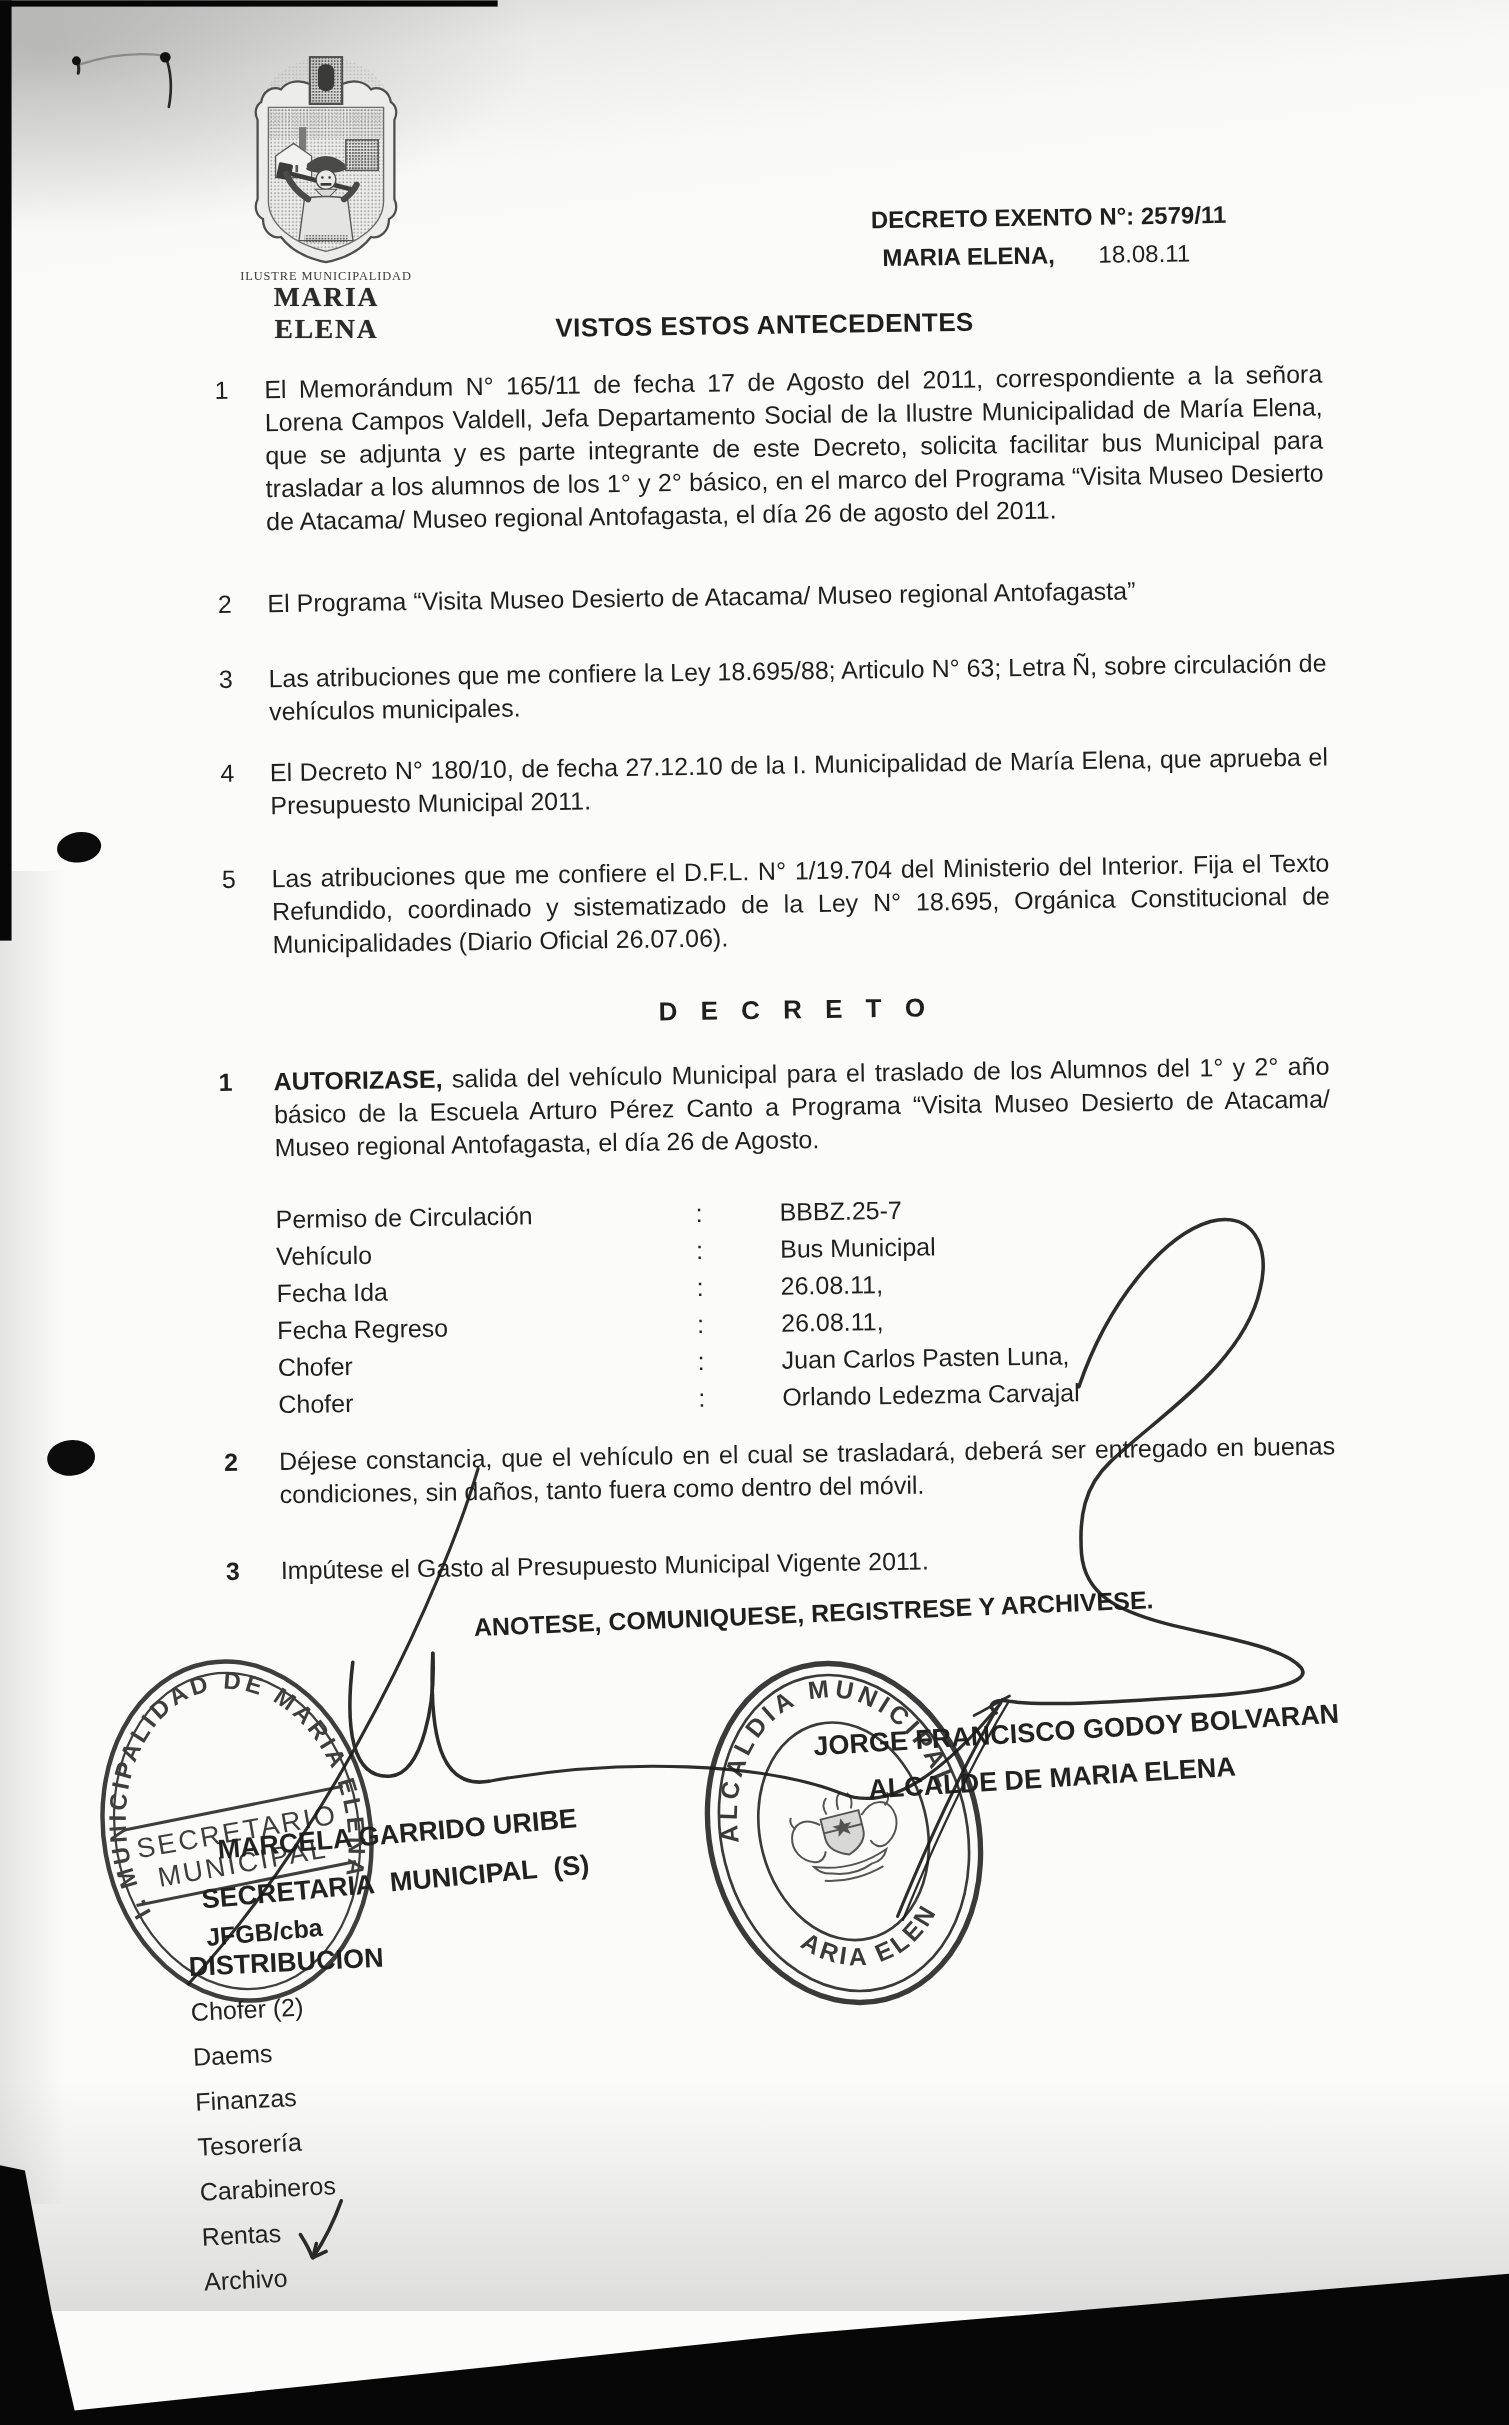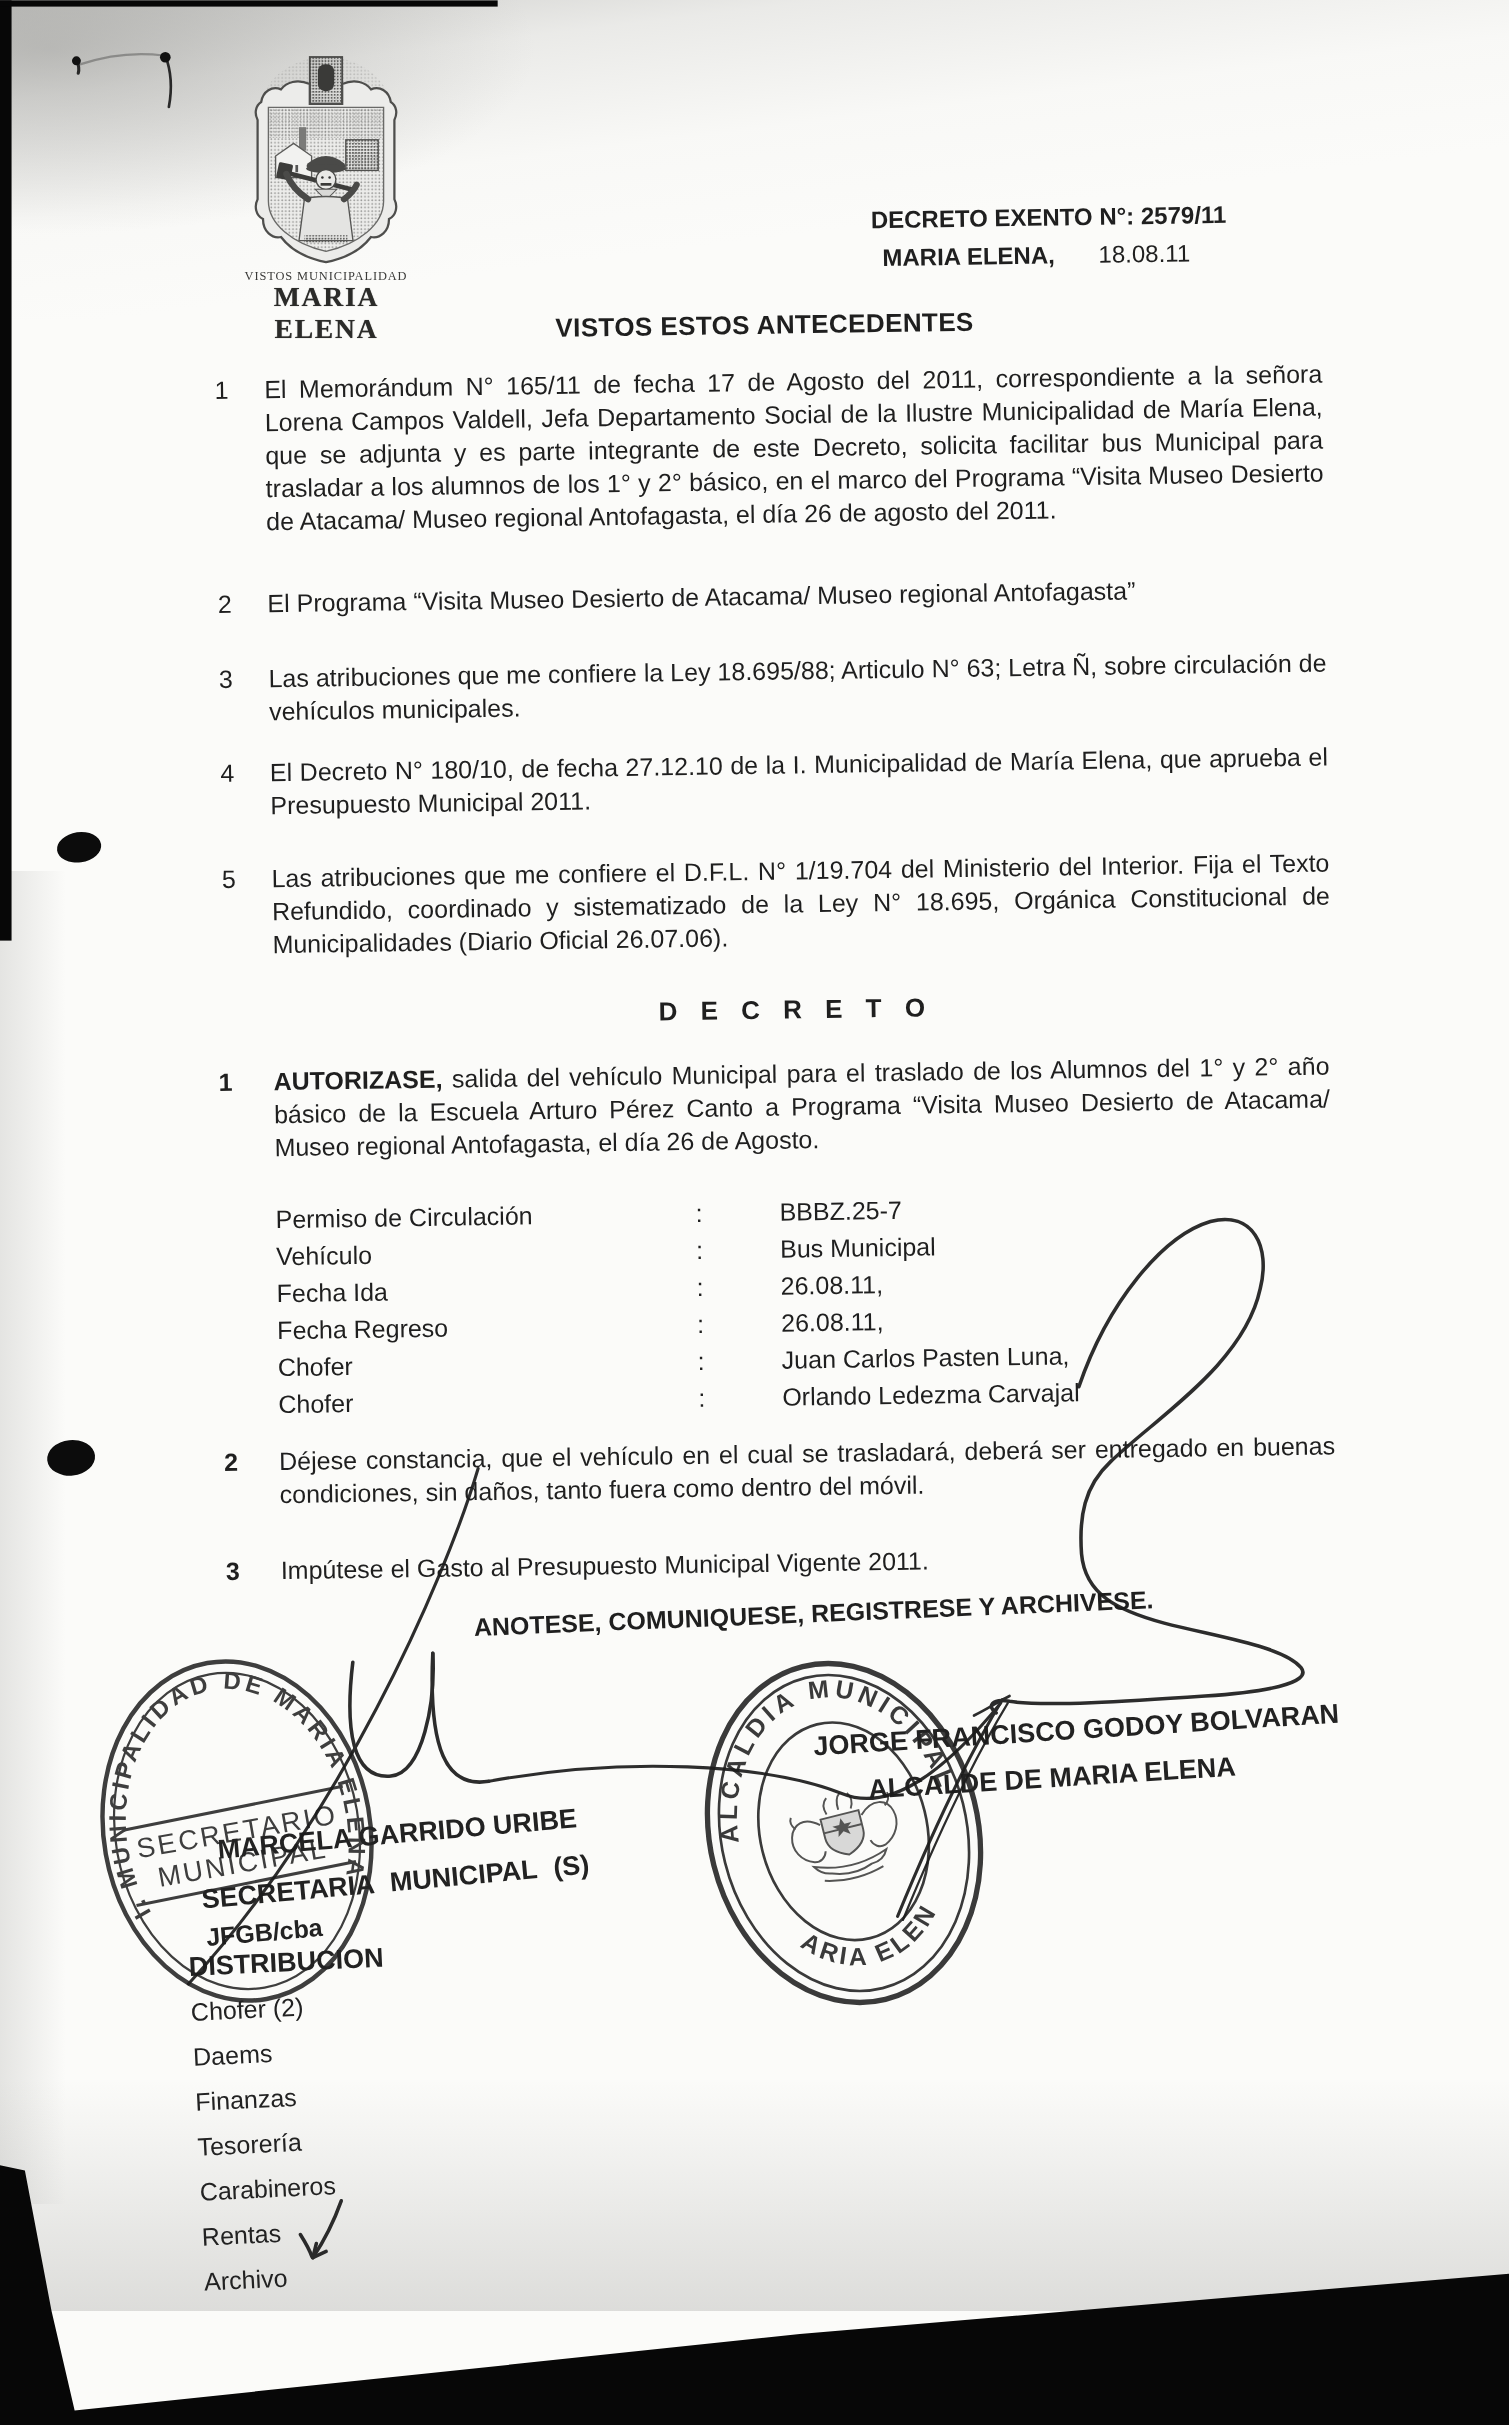--- a/index.html
+++ b/index.html
@@ -101,21 +101,21 @@
       <circle cx="86" cy="144" r="1.4" fill="#333"></circle>
         <circle cx="94" cy="144" r="1.4" fill="#333"></circle>
       <rect x="84" y="150" width="12" height="3" fill="#3a3a38"></rect>
       <path d="M78,157 L102,157 L90,169 Z" fill="#d9d9d7" stroke="#5a5a58" stroke-width="1.2"></path>
       <path d="M66,168 C74,164 106,164 114,168 L120,214 L60,214 Z" fill="#e4e4e2" stroke="#565654" stroke-width="1.5"></path>
       <path d="M70,168 C58,160 50,150 46,140" stroke="#4a4a48" stroke-width="7" fill="none" stroke-linecap="round"></path>
       <path d="M110,168 C118,162 122,156 124,152" stroke="#4a4a48" stroke-width="7" fill="none" stroke-linecap="round"></path>
       <rect x="66" y="208" width="48" height="8" fill="url(#htB)"></rect>
     </g>
   </svg>
-  <div class="abs lh-small">VISTOS MUNICIPALIDAD</div>
+  <div class="abs lh-small">ILUSTRE MUNICIPALIDAD</div>
   <div class="abs lh-big">MARIA ELENA</div>
 
   <div id="typed">
 
     <div class="abs h1line">
       <span>DECRETO EXENTO N°:</span>
       <span>2579/11</span>
     </div>
     <div class="abs h2line">
       <span class="b">MARIA ELENA,</span>

